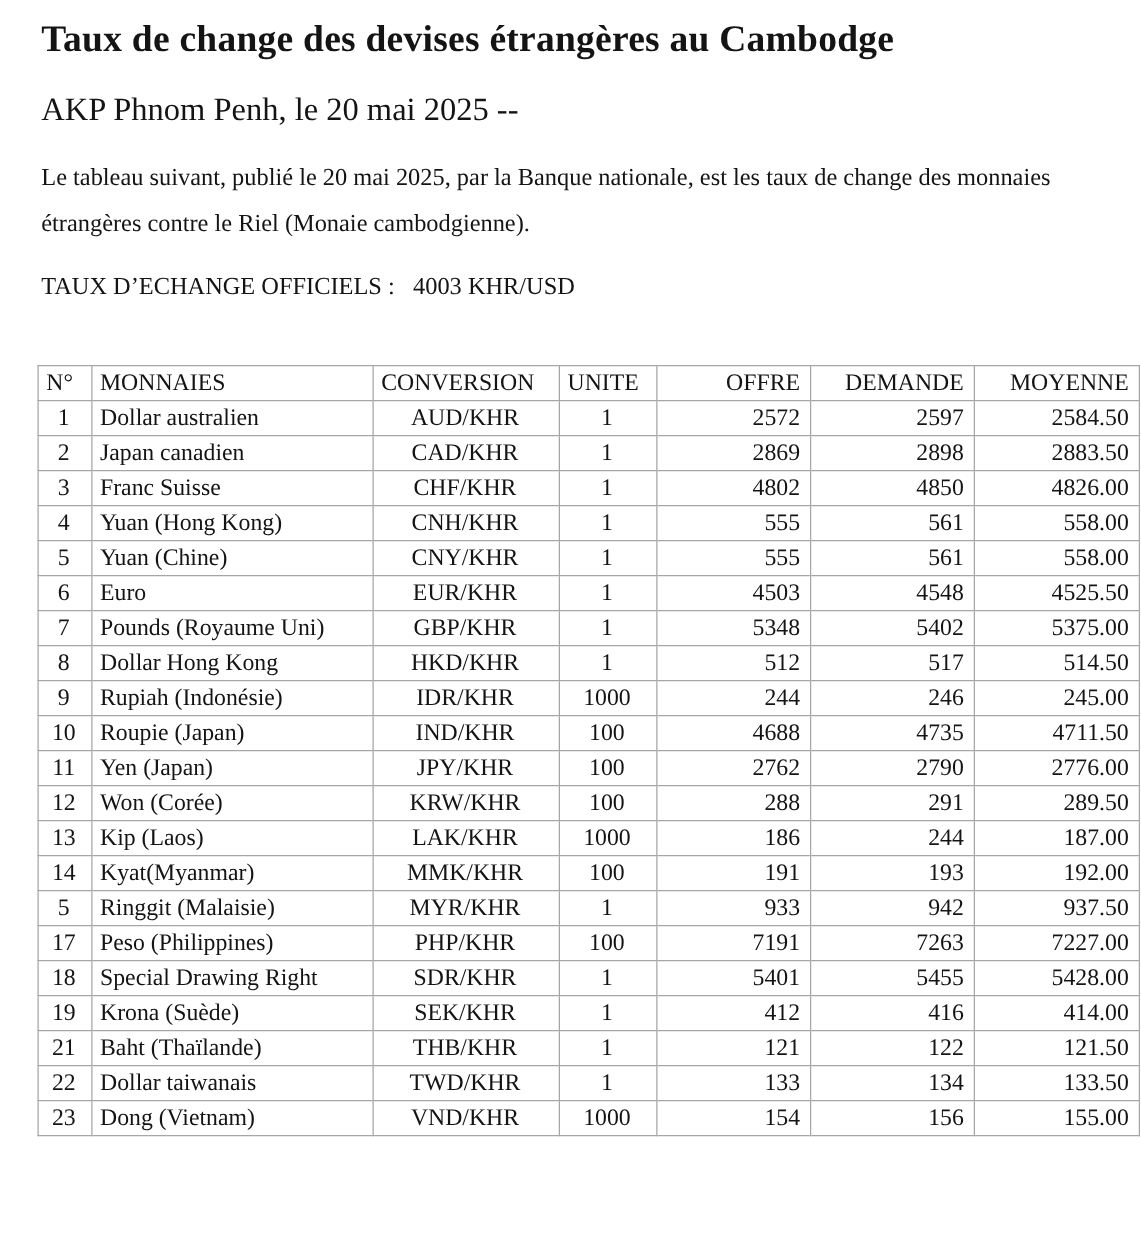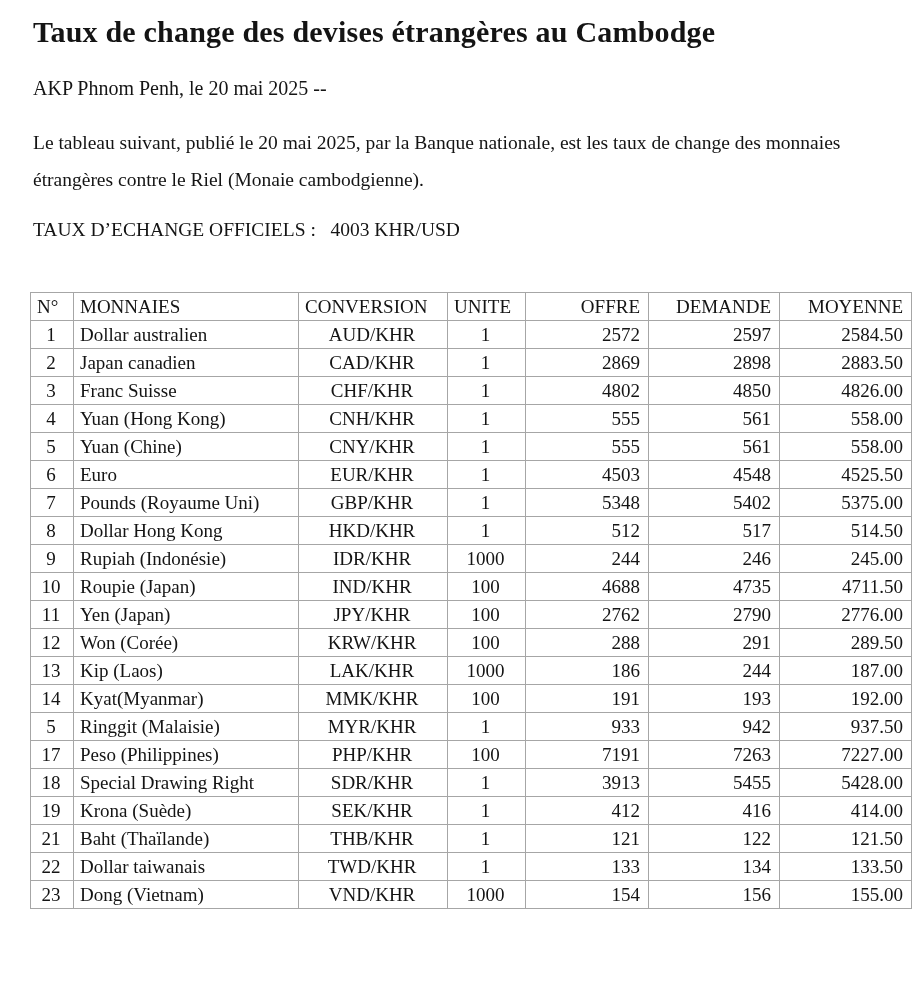--- a/index.html
+++ b/index.html
@@ -19,21 +19,21 @@
   }
   h1.title {
     margin: 13px 33px 0 33px;
     font-size: 30px;
     line-height: 37px;
     font-weight: bold;
     letter-spacing: 0.2px;
   }
   p.dateline {
     margin: 26px 33px 0 33px;
-    font-size: 20px;
+    font-size: 26px;
     line-height: 24px;
   }
   p.intro {
     margin: 24px 40px 0 33px;
     font-size: 19.5px;
     line-height: 37px;
     max-width: 852px;
   }
   p.official {
     margin: 20px 33px 0 33px;
@@ -239,21 +239,21 @@
           <td class="col-3">100</td>
           <td class="col-4">7191</td>
           <td class="col-5">7263</td>
           <td class="col-6">7227.00</td>
         </tr>
         <tr>
           <td class="col-0">18</td>
           <td class="col-1">Special Drawing Right</td>
           <td class="col-2">SDR/KHR</td>
           <td class="col-3">1</td>
-          <td class="col-4">3913</td>
+          <td class="col-4">5401</td>
           <td class="col-5">5455</td>
           <td class="col-6">5428.00</td>
         </tr>
         <tr>
           <td class="col-0">19</td>
           <td class="col-1">Krona (Suède)</td>
           <td class="col-2">SEK/KHR</td>
           <td class="col-3">1</td>
           <td class="col-4">412</td>
           <td class="col-5">416</td>

